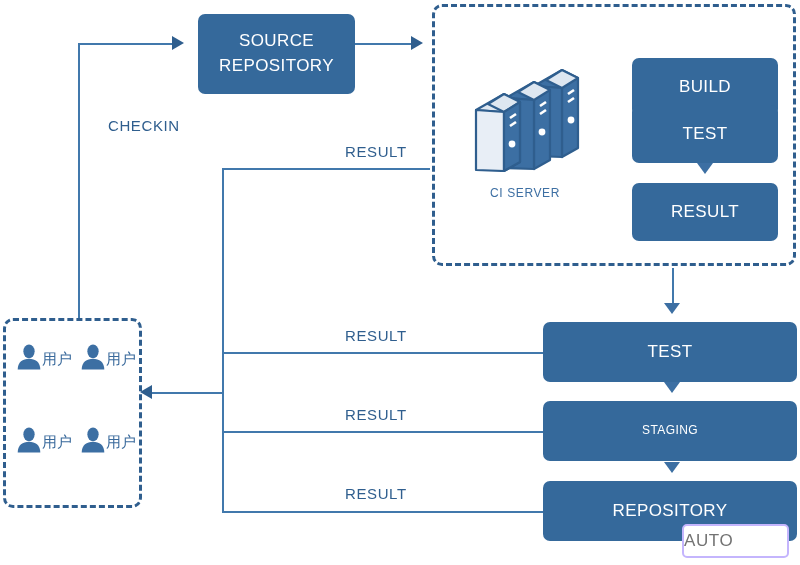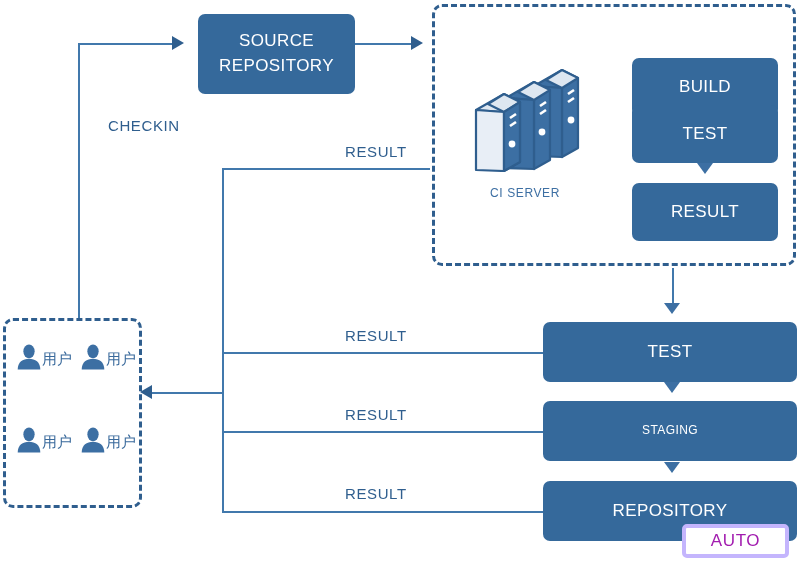--- a/index.html
+++ b/index.html
@@ -109,28 +109,28 @@
     margin-top: 5px;
     color: #3A6A9C;
     font-size: 15px;
     white-space: nowrap;
   }
 
   
   .auto-badge {
     position: absolute;
     background: #ffffff;
-    border: 4px solid #c4b5fd;
+    border: 2px solid #c4b5fd;
     border-radius: 5px;
-    color: #a21caf;
+    color: #737373;
     font-size: 17px;
     letter-spacing: 0.6px;
     display: flex;
     align-items: center;
-    justify-content: center;
+    justify-content: flex-start;
     box-sizing: border-box;
   }
 </style>
 </head>
 <body>
 
 <div id="canvas">
 
   <div class="vline" style="left:78px; top:43px; height:277px;"></div>
   <div class="hline" style="left:78px; top:43px; width:96px;"></div>

